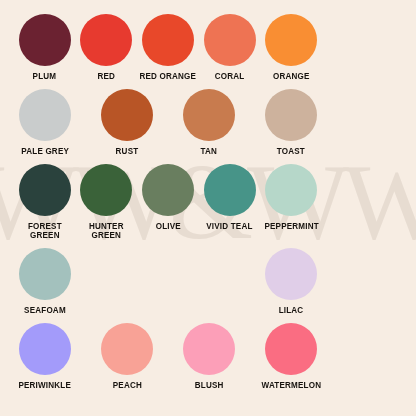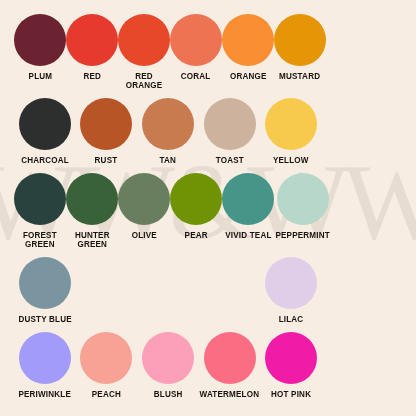--- a/index.html
+++ b/index.html
@@ -112,79 +112,67 @@
           <span class="swatch-label">RED ORANGE</span>
         </div>
         <div class="swatch-cell">
           <span class="swatch-dot" style="background-color: rgb(238, 115, 83);"></span>
           <span class="swatch-label">CORAL</span>
         </div>
         <div class="swatch-cell">
           <span class="swatch-dot" style="background-color: rgb(249, 142, 51);"></span>
           <span class="swatch-label">ORANGE</span>
         </div>
-        <div class="swatch-cell">
-          <span class="swatch-dot" style="background-color: rgb(229, 149, 6);"></span>
-          <span class="swatch-label">MUSTARD</span>
-        </div>
       </div>
       <div class="swatch-row">
         <div class="swatch-cell">
-          <span class="swatch-dot" style="background-color: rgb(45, 47, 46);"></span>
-          <span class="swatch-label">CHARCOAL</span>
+          <span class="swatch-dot" style="background-color: rgb(201, 204, 204);"></span>
+          <span class="swatch-label">PALE GREY</span>
         </div>
         <div class="swatch-cell">
           <span class="swatch-dot" style="background-color: rgb(184, 85, 38);"></span>
           <span class="swatch-label">RUST</span>
         </div>
         <div class="swatch-cell">
           <span class="swatch-dot" style="background-color: rgb(200, 123, 78);"></span>
           <span class="swatch-label">TAN</span>
         </div>
         <div class="swatch-cell">
           <span class="swatch-dot" style="background-color: rgb(205, 178, 157);"></span>
           <span class="swatch-label">TOAST</span>
-        </div>
-        <div class="swatch-cell">
-          <span class="swatch-dot" style="background-color: rgb(247, 202, 77);"></span>
-          <span class="swatch-label">YELLOW</span>
         </div>
       </div>
       <div class="swatch-row">
         <div class="swatch-cell">
           <span class="swatch-dot" style="background-color: rgb(42, 66, 61);"></span>
           <span class="swatch-label">FOREST
 GREEN</span>
         </div>
         <div class="swatch-cell">
           <span class="swatch-dot" style="background-color: rgb(58, 98, 57);"></span>
           <span class="swatch-label">HUNTER
 GREEN</span>
         </div>
         <div class="swatch-cell">
           <span class="swatch-dot" style="background-color: rgb(105, 126, 95);"></span>
           <span class="swatch-label">OLIVE</span>
         </div>
         <div class="swatch-cell">
-          <span class="swatch-dot" style="background-color: rgb(111, 147, 4);"></span>
-          <span class="swatch-label">PEAR</span>
-        </div>
-        <div class="swatch-cell">
           <span class="swatch-dot" style="background-color: rgb(71, 148, 136);"></span>
           <span class="swatch-label">VIVID TEAL</span>
         </div>
         <div class="swatch-cell">
           <span class="swatch-dot" style="background-color: rgb(182, 215, 201);"></span>
           <span class="swatch-label">PEPPERMINT</span>
         </div>
       </div>
       <div class="swatch-row">
         <div class="swatch-cell">
-          <span class="swatch-dot" style="background-color: rgb(123, 149, 160);"></span>
-          <span class="swatch-label">DUSTY BLUE</span>
+          <span class="swatch-dot" style="background-color: rgb(163, 193, 189);"></span>
+          <span class="swatch-label">SEAFOAM</span>
         </div>
         <div class="swatch-cell">
           <span class="swatch-dot" style="background-color: rgb(224, 206, 232);"></span>
           <span class="swatch-label">LILAC</span>
         </div>
       </div>
       <div class="swatch-row">
         <div class="swatch-cell">
           <span class="swatch-dot" style="background-color: rgb(163, 155, 250);"></span>
           <span class="swatch-label">PERIWINKLE</span>
@@ -194,20 +182,16 @@
           <span class="swatch-label">PEACH</span>
         </div>
         <div class="swatch-cell">
           <span class="swatch-dot" style="background-color: rgb(252, 159, 184);"></span>
           <span class="swatch-label">BLUSH</span>
         </div>
         <div class="swatch-cell">
           <span class="swatch-dot" style="background-color: rgb(250, 109, 130);"></span>
           <span class="swatch-label">WATERMELON</span>
         </div>
-        <div class="swatch-cell">
-          <span class="swatch-dot" style="background-color: rgb(240, 28, 168);"></span>
-          <span class="swatch-label">HOT PINK</span>
-        </div>
       </div>
     </div>
 
 </div>
 
 </body></html>

